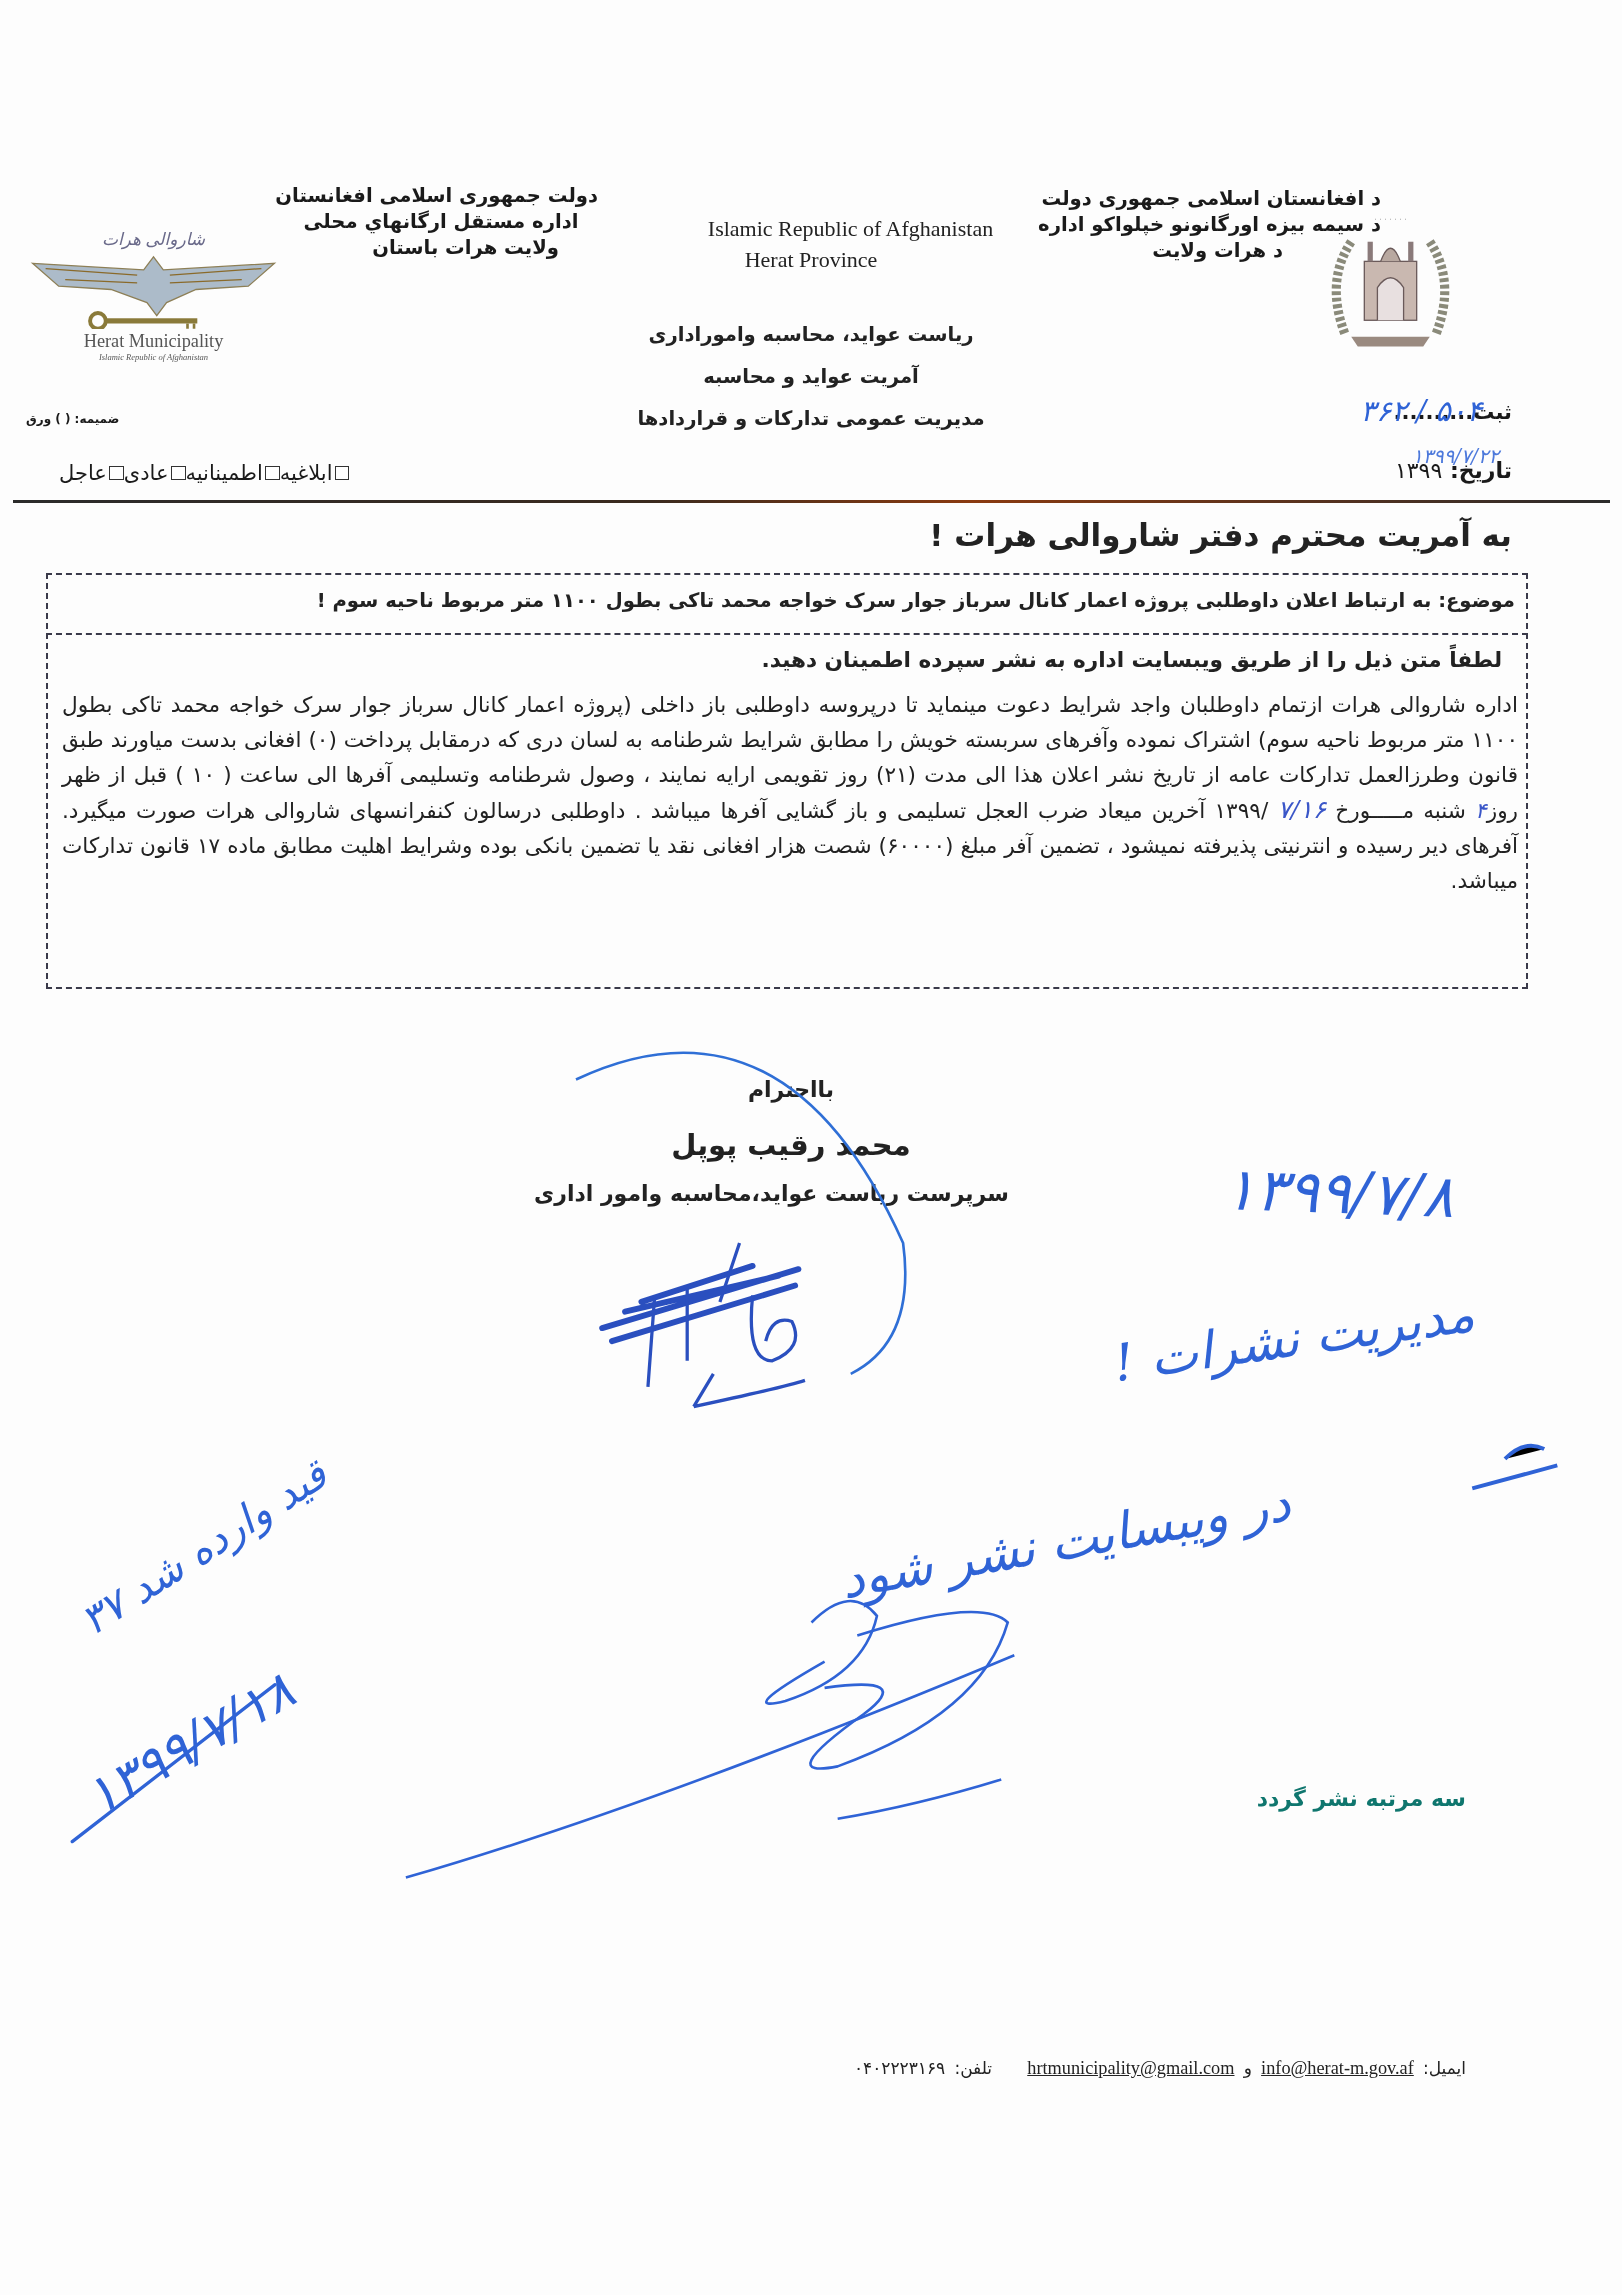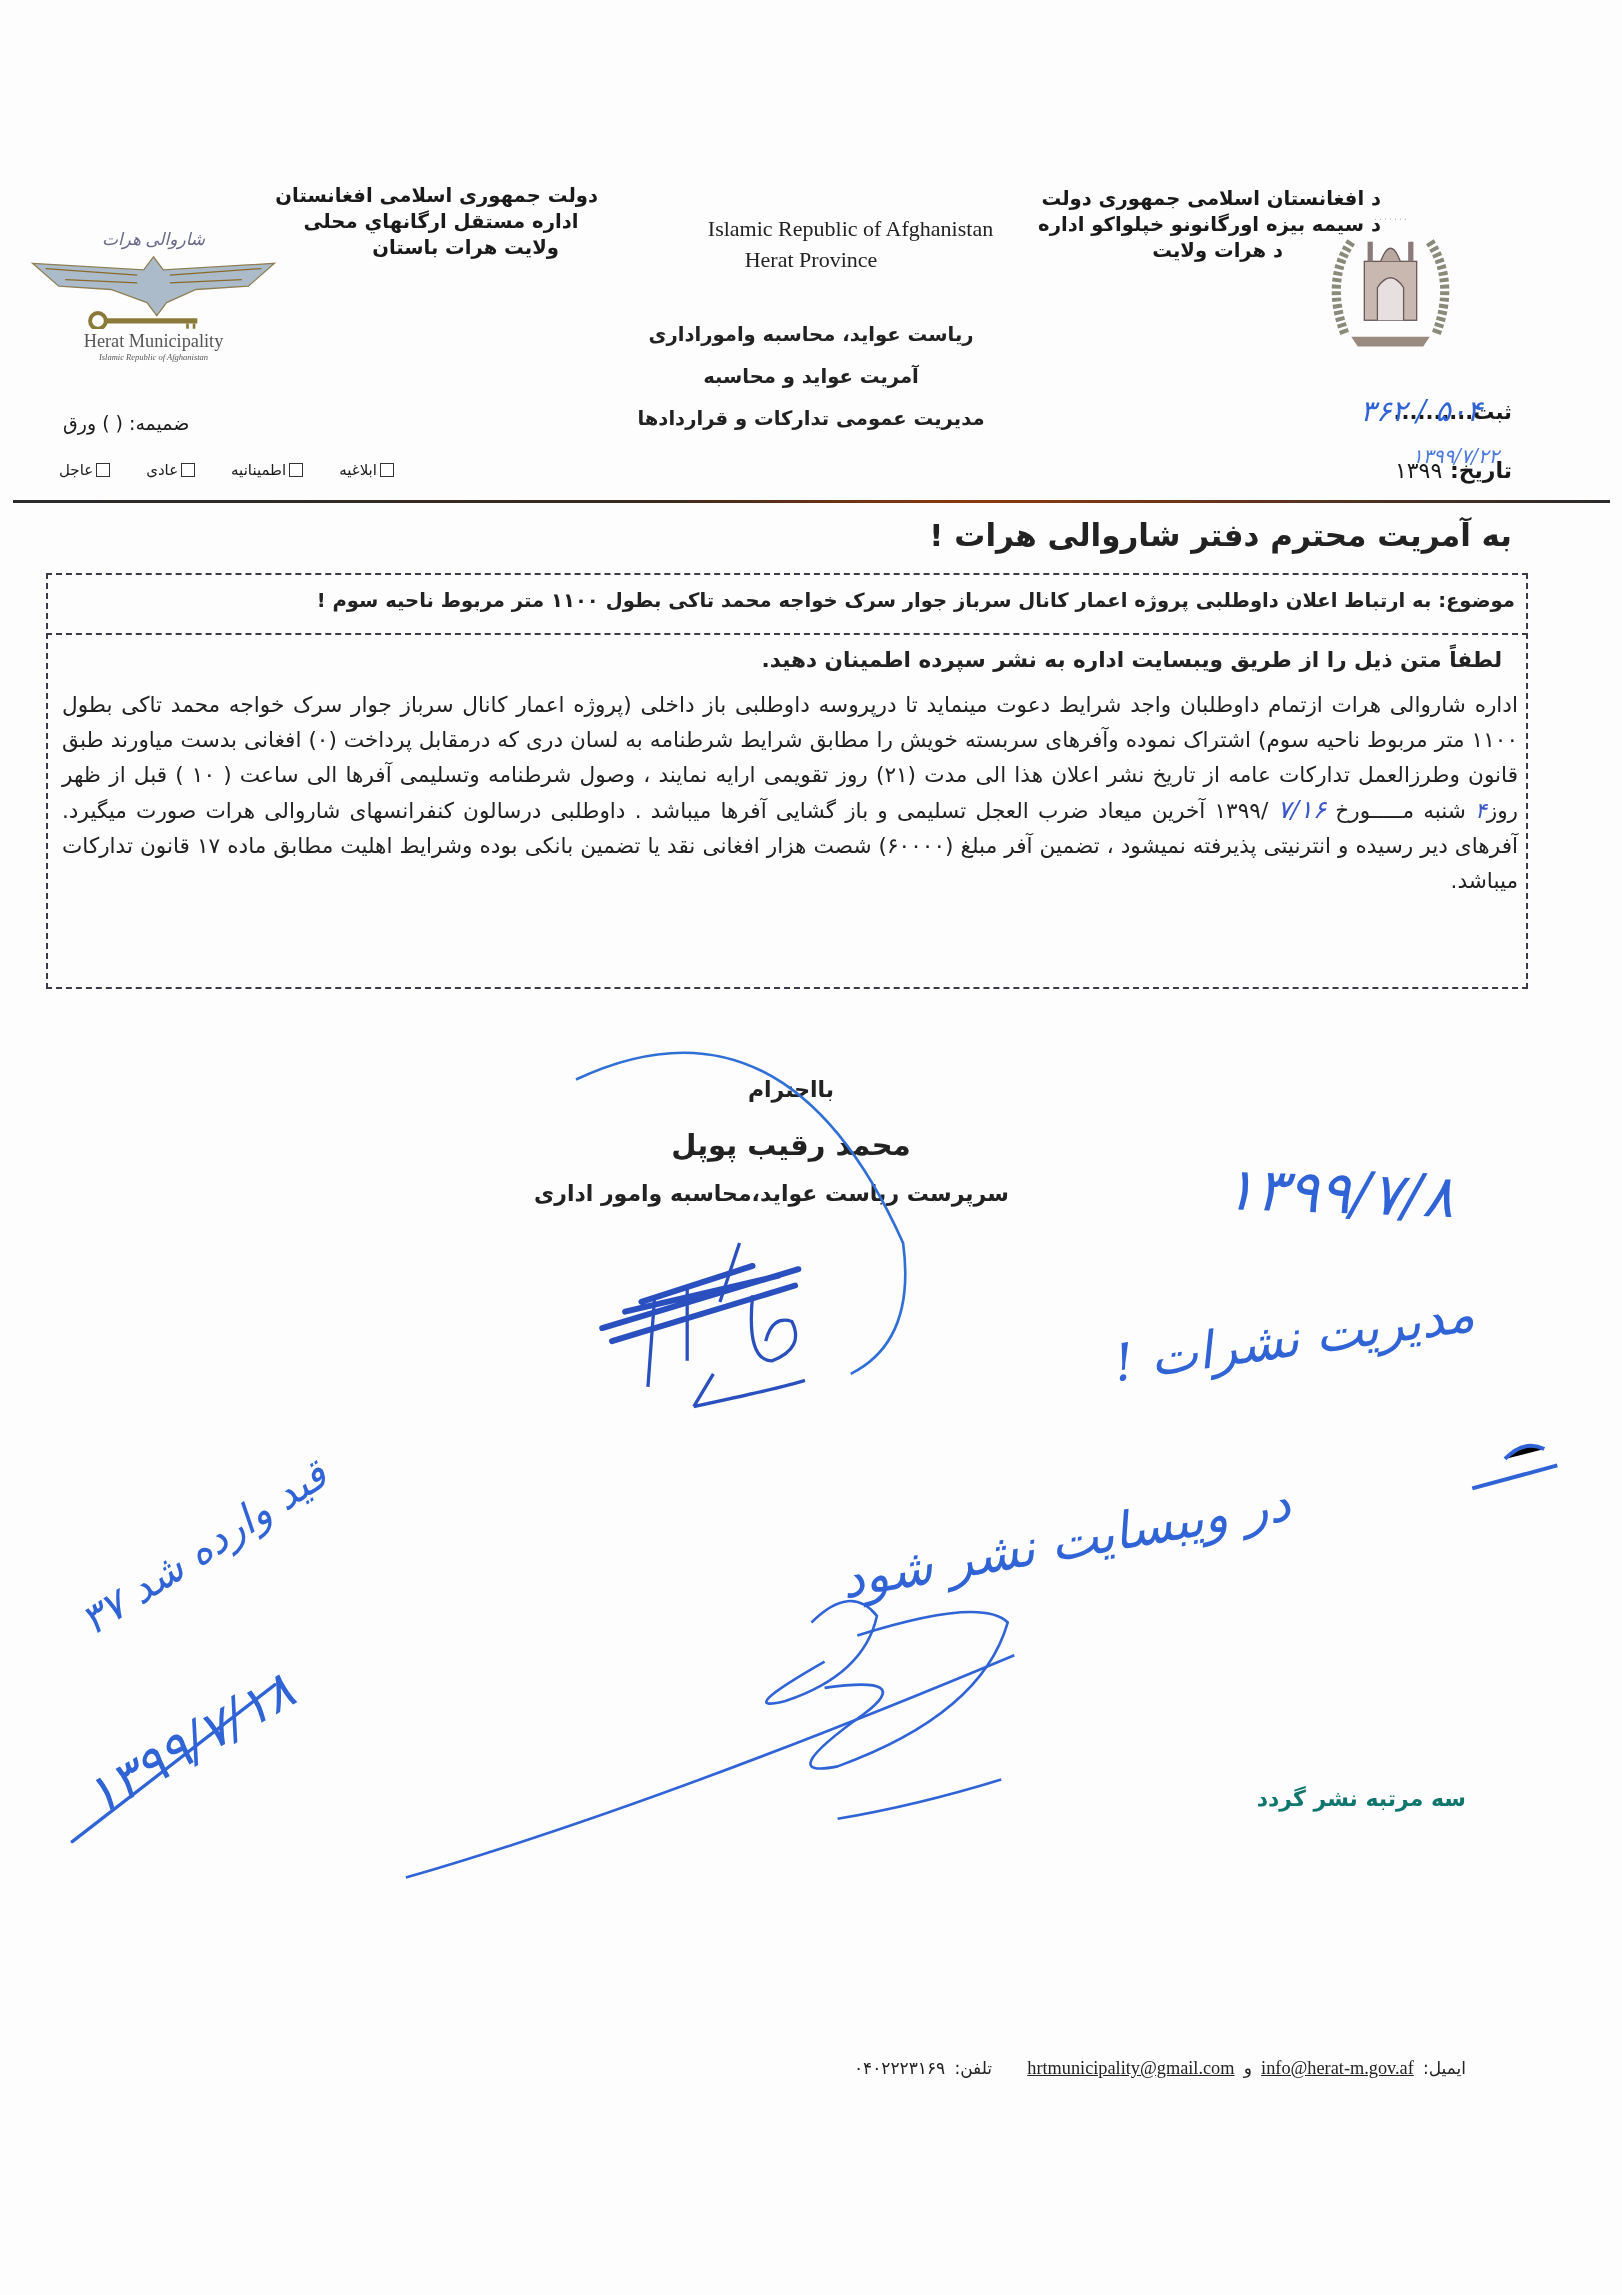--- a/index.html
+++ b/index.html
@@ -19,23 +19,23 @@
   
   .logo-left { left: 26px; top: 229px; width: 255px; height: 137px; }
   .logo-right { left: 1325px; top: 209px; width: 131px; height: 144px; }
   .logo-caption { font-family: Liberation Serif, serif; color: #555; text-align: center; }
 
   
   .reg { right: 111px; top: 400px; font-size: 21px; font-weight: bold; direction: rtl; }
   .reg .dots { letter-spacing: 1.3px; }
   .datefield { right: 111px; top: 458px; font-size: 22px; font-weight: bold; direction: rtl; }
 
-  .attach { left: 26px; top: 412px; font-size: 19px; font-weight: normal; direction: rtl; margin-left: 37px; }
-
-  .checkboxes { left: 59px; top: 461px; display: flex; flex-direction: row-reverse; gap: 36px; font-size: 15px; direction: rtl; }
+  .attach { left: 26px; top: 412px; font-size: 12px; font-weight: bold; direction: rtl; }
+
+  .checkboxes { left: 59px; top: 461px; display: flex; flex-direction: row-reverse; font-size: 21px; direction: rtl; }
   .cb { display: flex; align-items: center; gap: 2.6px; }
   .cb .box { width: 14.4px; height: 14.4px; border: 1.3px solid #333; display: inline-block; background: #fff; }
 
   .rule { left: 13px; top: 500px; width: 1597px; height: 2.6px; background: linear-gradient(90deg, #2b2b2b, #3a2a1e 40%, #8a3a10 60%, #2b2b2b); }
 
   .salutation { right: 111px; top: 517px; font-size: 31px; font-weight: bold; direction: rtl; color: #222; }
 
   
   .box-frame { left: 46px; top: 573px; width: 1482px; height: 416px; border: 2px dashed #3a3a4a; }
   .box-divider { left: 46px; top: 633px; width: 1482px; height: 0; border-top: 2px dashed #3a3a4a; }

